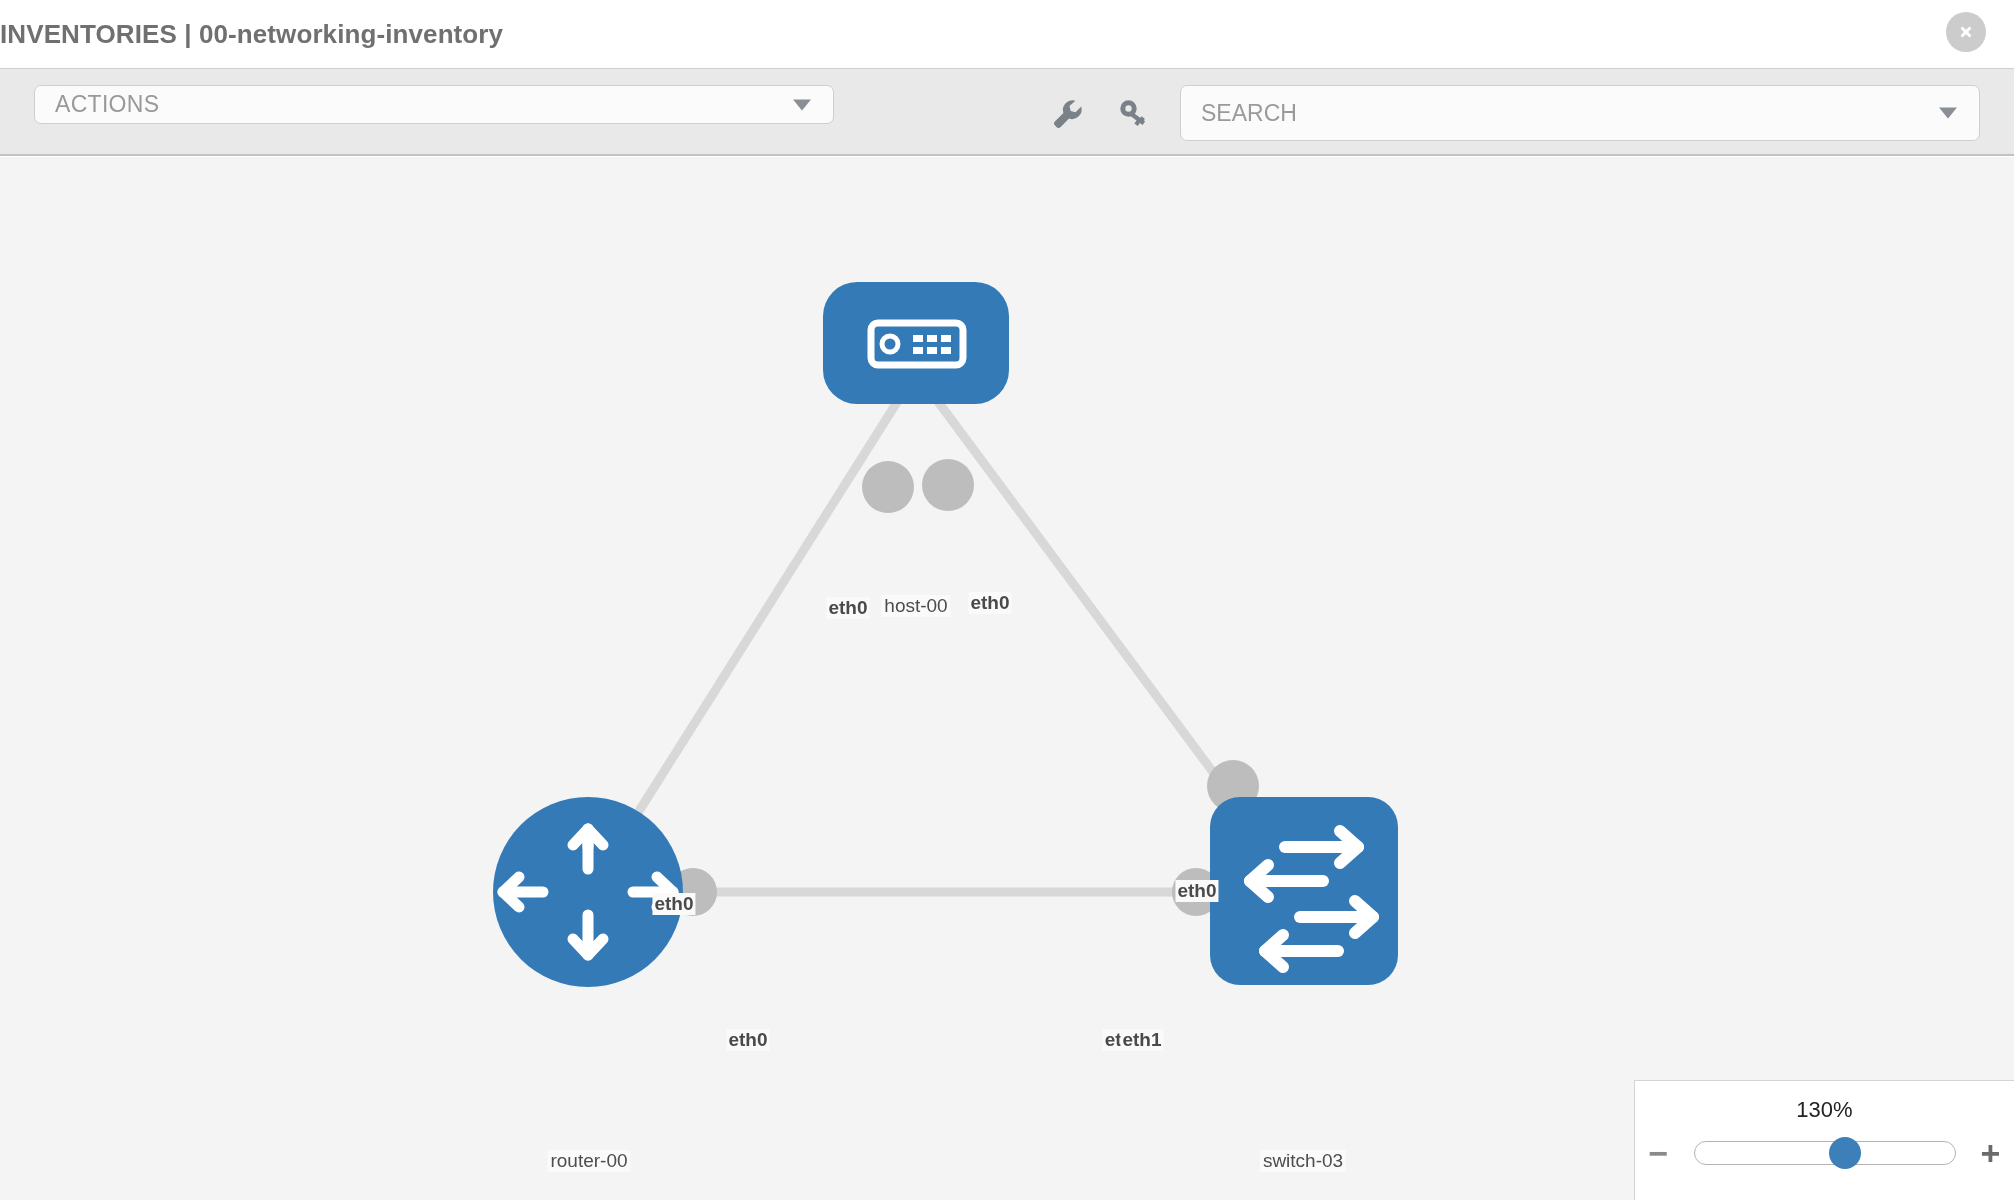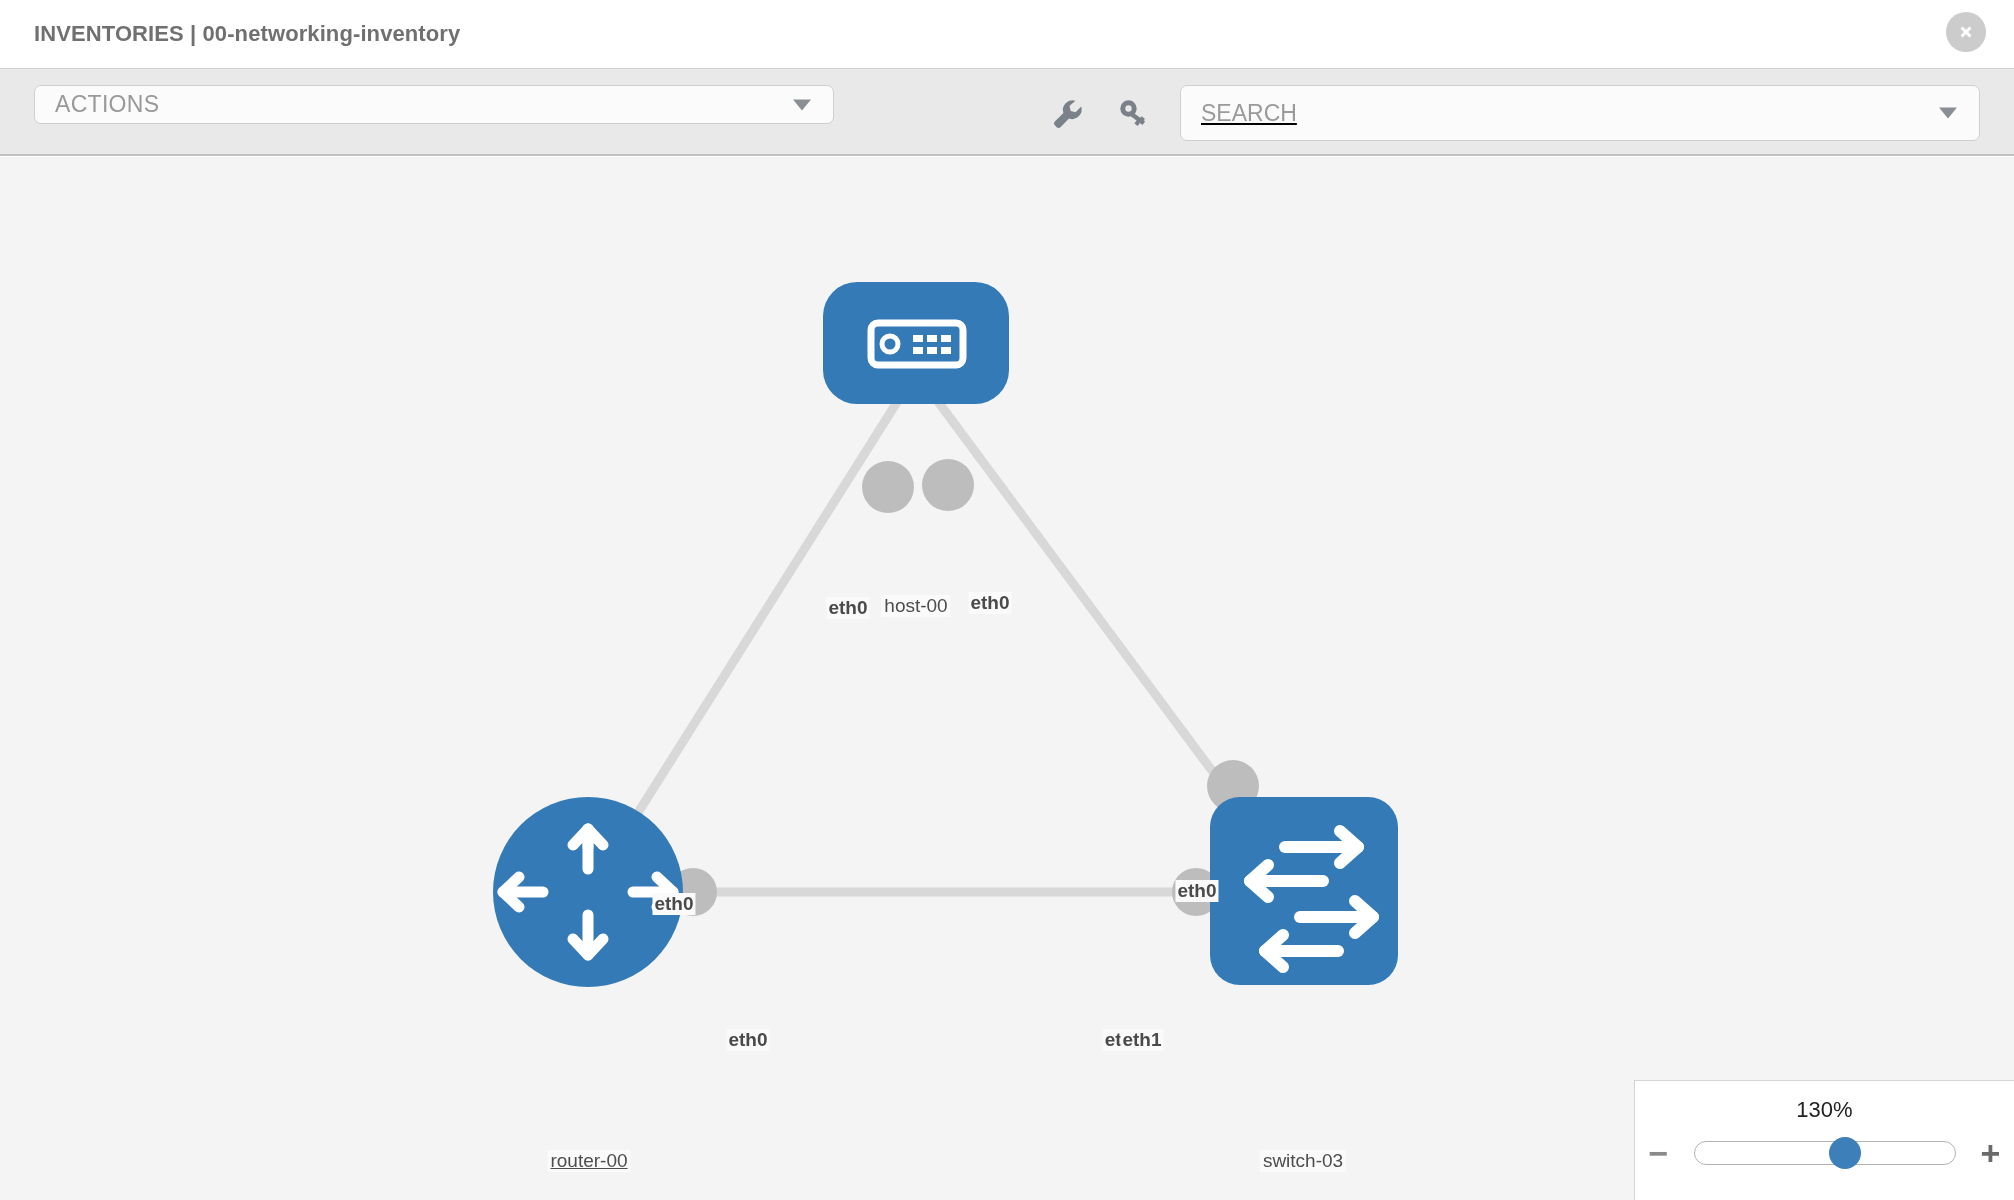--- a/index.html
+++ b/index.html
@@ -24,22 +24,21 @@
     position: absolute;
     left: 0; top: 0;
     width: 2014px;
     height: 68px;
     background: #ffffff;
     display: flex;
     align-items: center;
   }
 
   .breadcrumb {
-    margin-left: 34px;
-    font-size: 22px;
+    font-size: 26px;
     font-weight: bold;
     color: #707070;
     letter-spacing: 0.1px;
     white-space: nowrap;
   }
 
   .close-btn {
     position: absolute;
     right: 28px;
     top: 12px;
@@ -113,21 +112,20 @@
     left: 1180px;
     top: 16px;
     width: 800px;
     height: 56px;
     background: #fbfbfb;
     border: 1px solid #cfcfcf;
     border-radius: 7px;
     display: flex;
     align-items: center;
     cursor: text;
-    text-decoration: underline;
   }
   .search-box input {
     flex: 1;
     margin-left: 20px;
     margin-right: 50px;
     border: none;
     outline: none;
     background: transparent;
     font-family: "Liberation Sans", sans-serif;
     font-size: 23px;
@@ -350,21 +348,21 @@
 
     <div class="iface-label" style="left:848px;  top:440px;">eth0</div>
     <div class="iface-label" style="left:990px;  top:435px;">eth0</div>
     <div class="iface-label" style="left:674px;  top:736px;">eth0</div>
     <div class="iface-label" style="left:1197px; top:723px;">eth0</div>
     <div class="iface-label" style="left:748px;  top:872px;">eth0</div>
     <div class="iface-label" style="left:1119px; top:872px;">eth</div>
     <div class="iface-label" style="left:1142px; top:872px;">eth1</div>
 
     <div class="node-label" style="left:916px;  top:438px;">host-00</div>
-    <div class="node-label" style="left:589px;  top:993px;text-decoration:underline;">router-00</div>
+    <div class="node-label" style="left:589px;  top:993px;">router-00</div>
     <div class="node-label" style="left:1303px; top:993px;">switch-03</div>
 
     <div class="zoom-widget">
       <div class="zoom-pct">130%</div>
       <div class="zoom-row">
         <div class="zoom-minus">−</div>
         <div class="zoom-track">
           <div class="zoom-thumb" id="zoomThumb" style="left: 58%;"></div>
         </div>
         <div class="zoom-plus">+</div>

